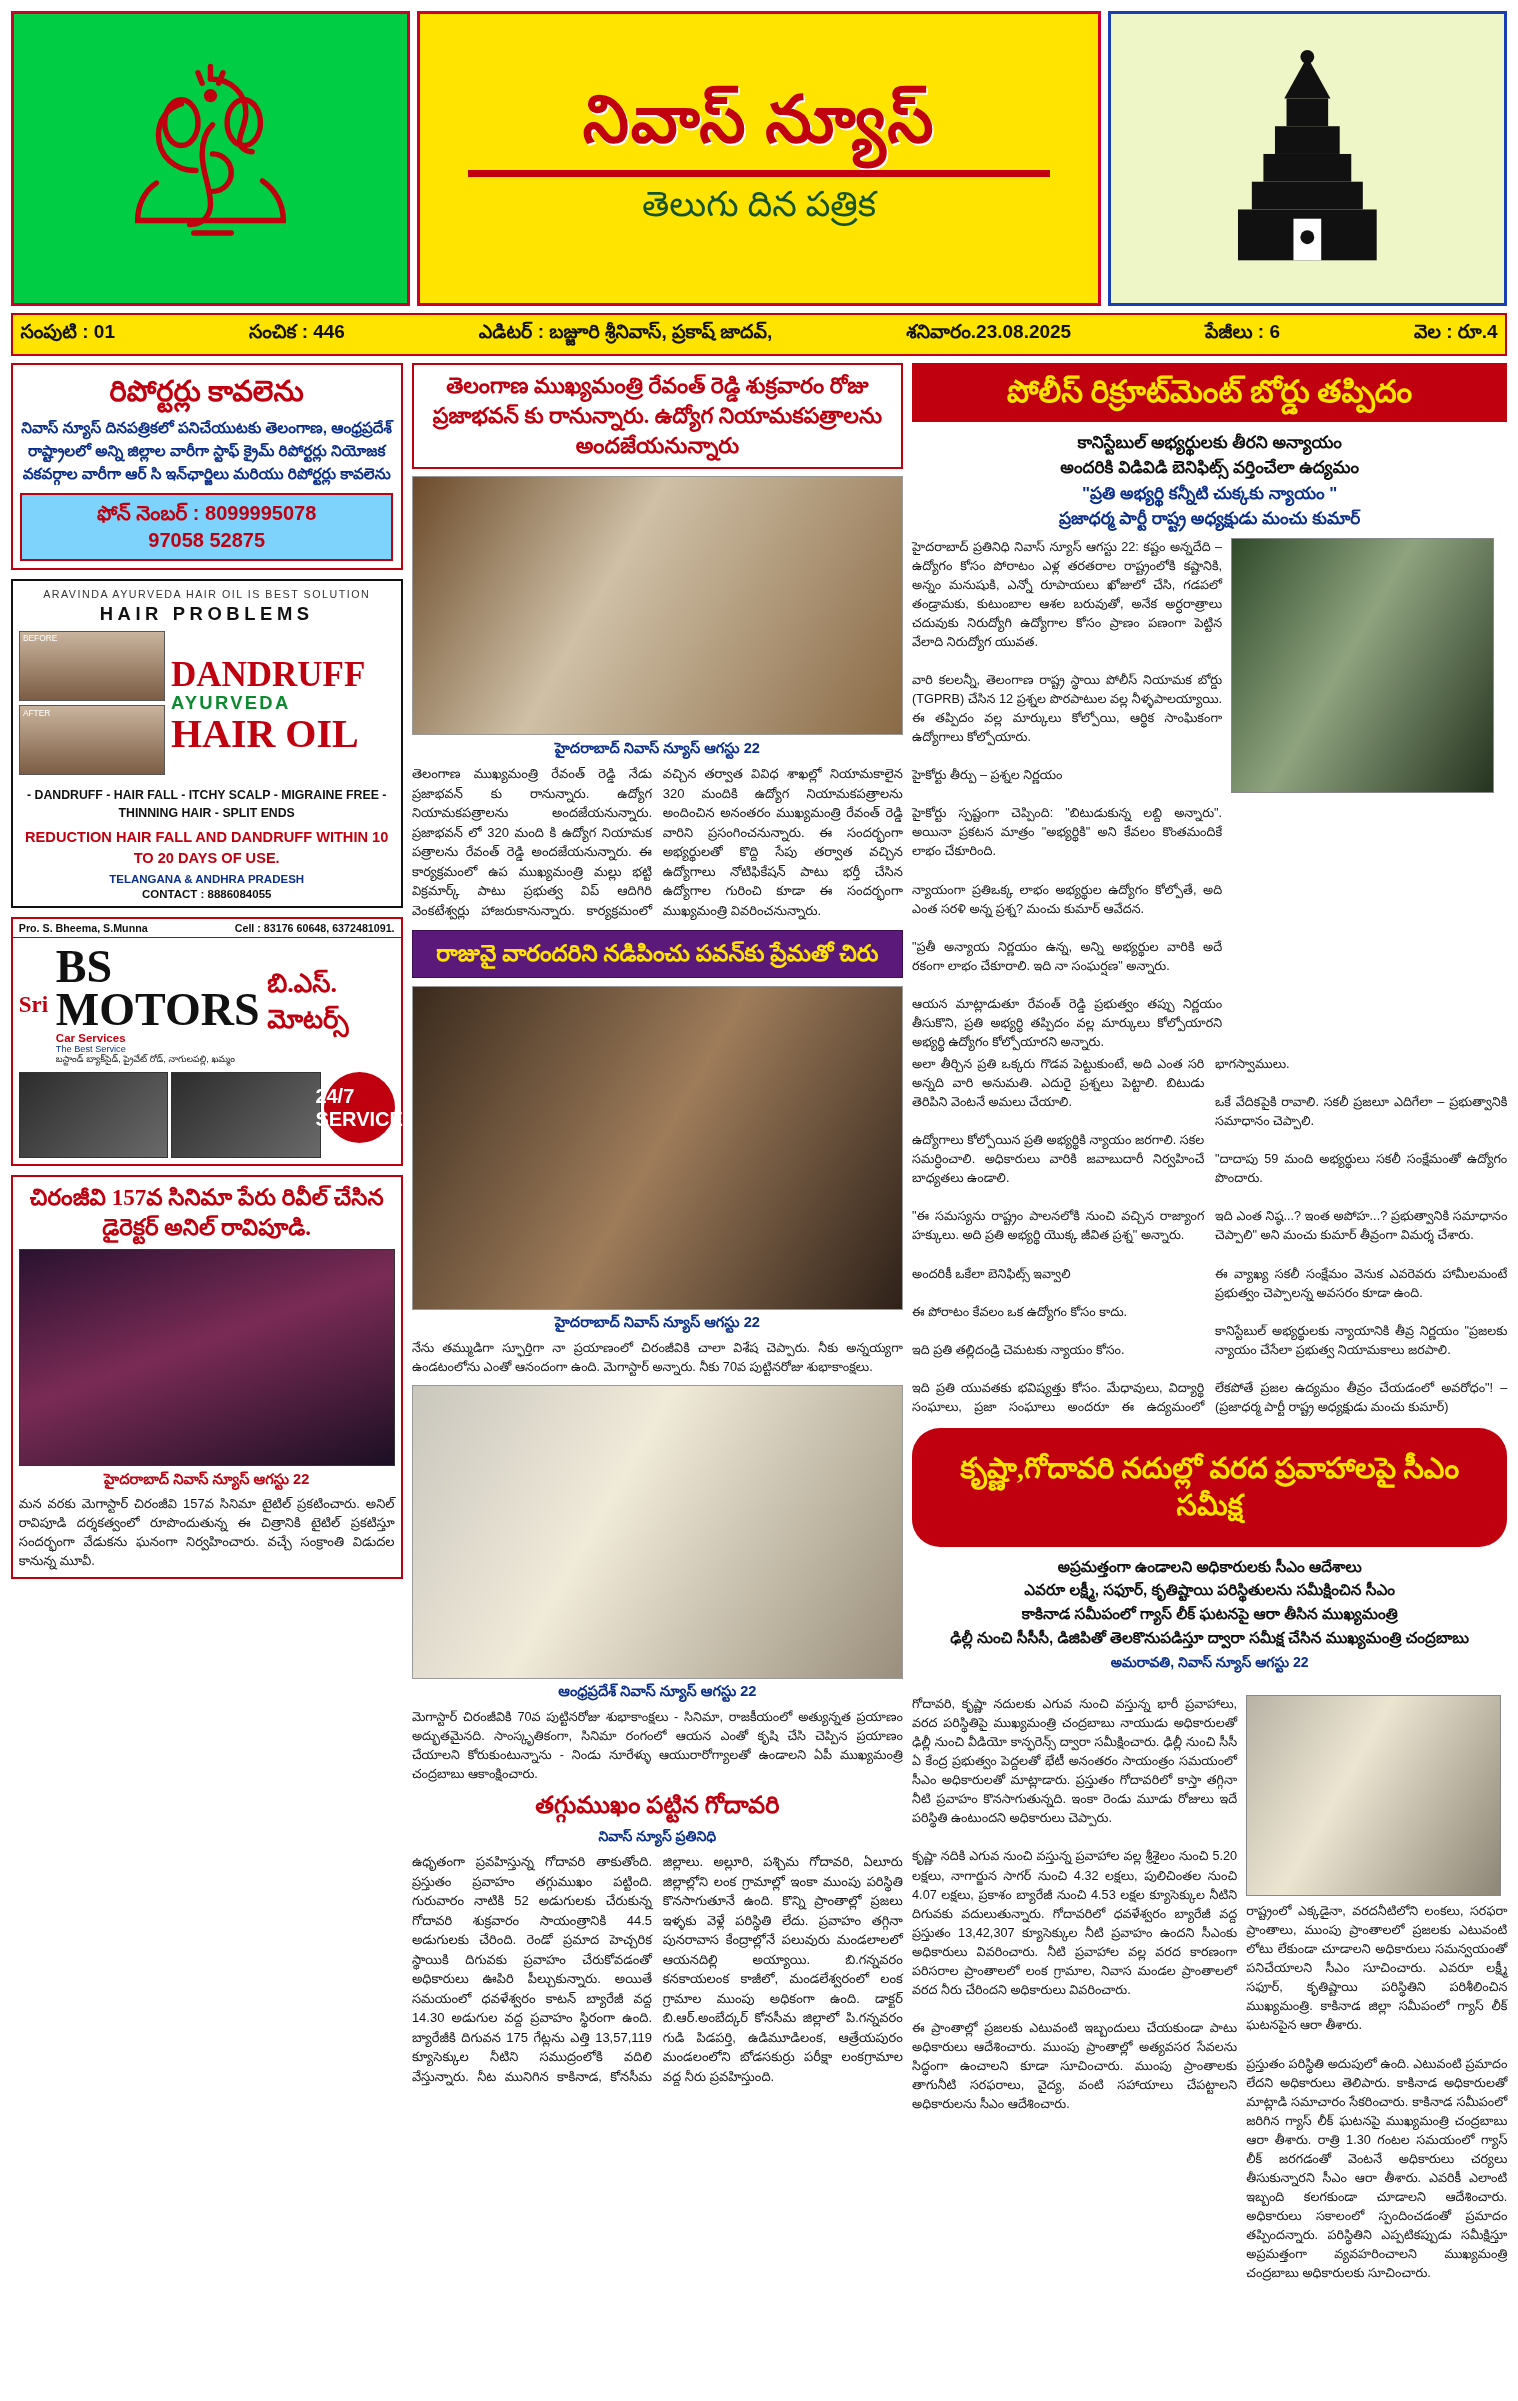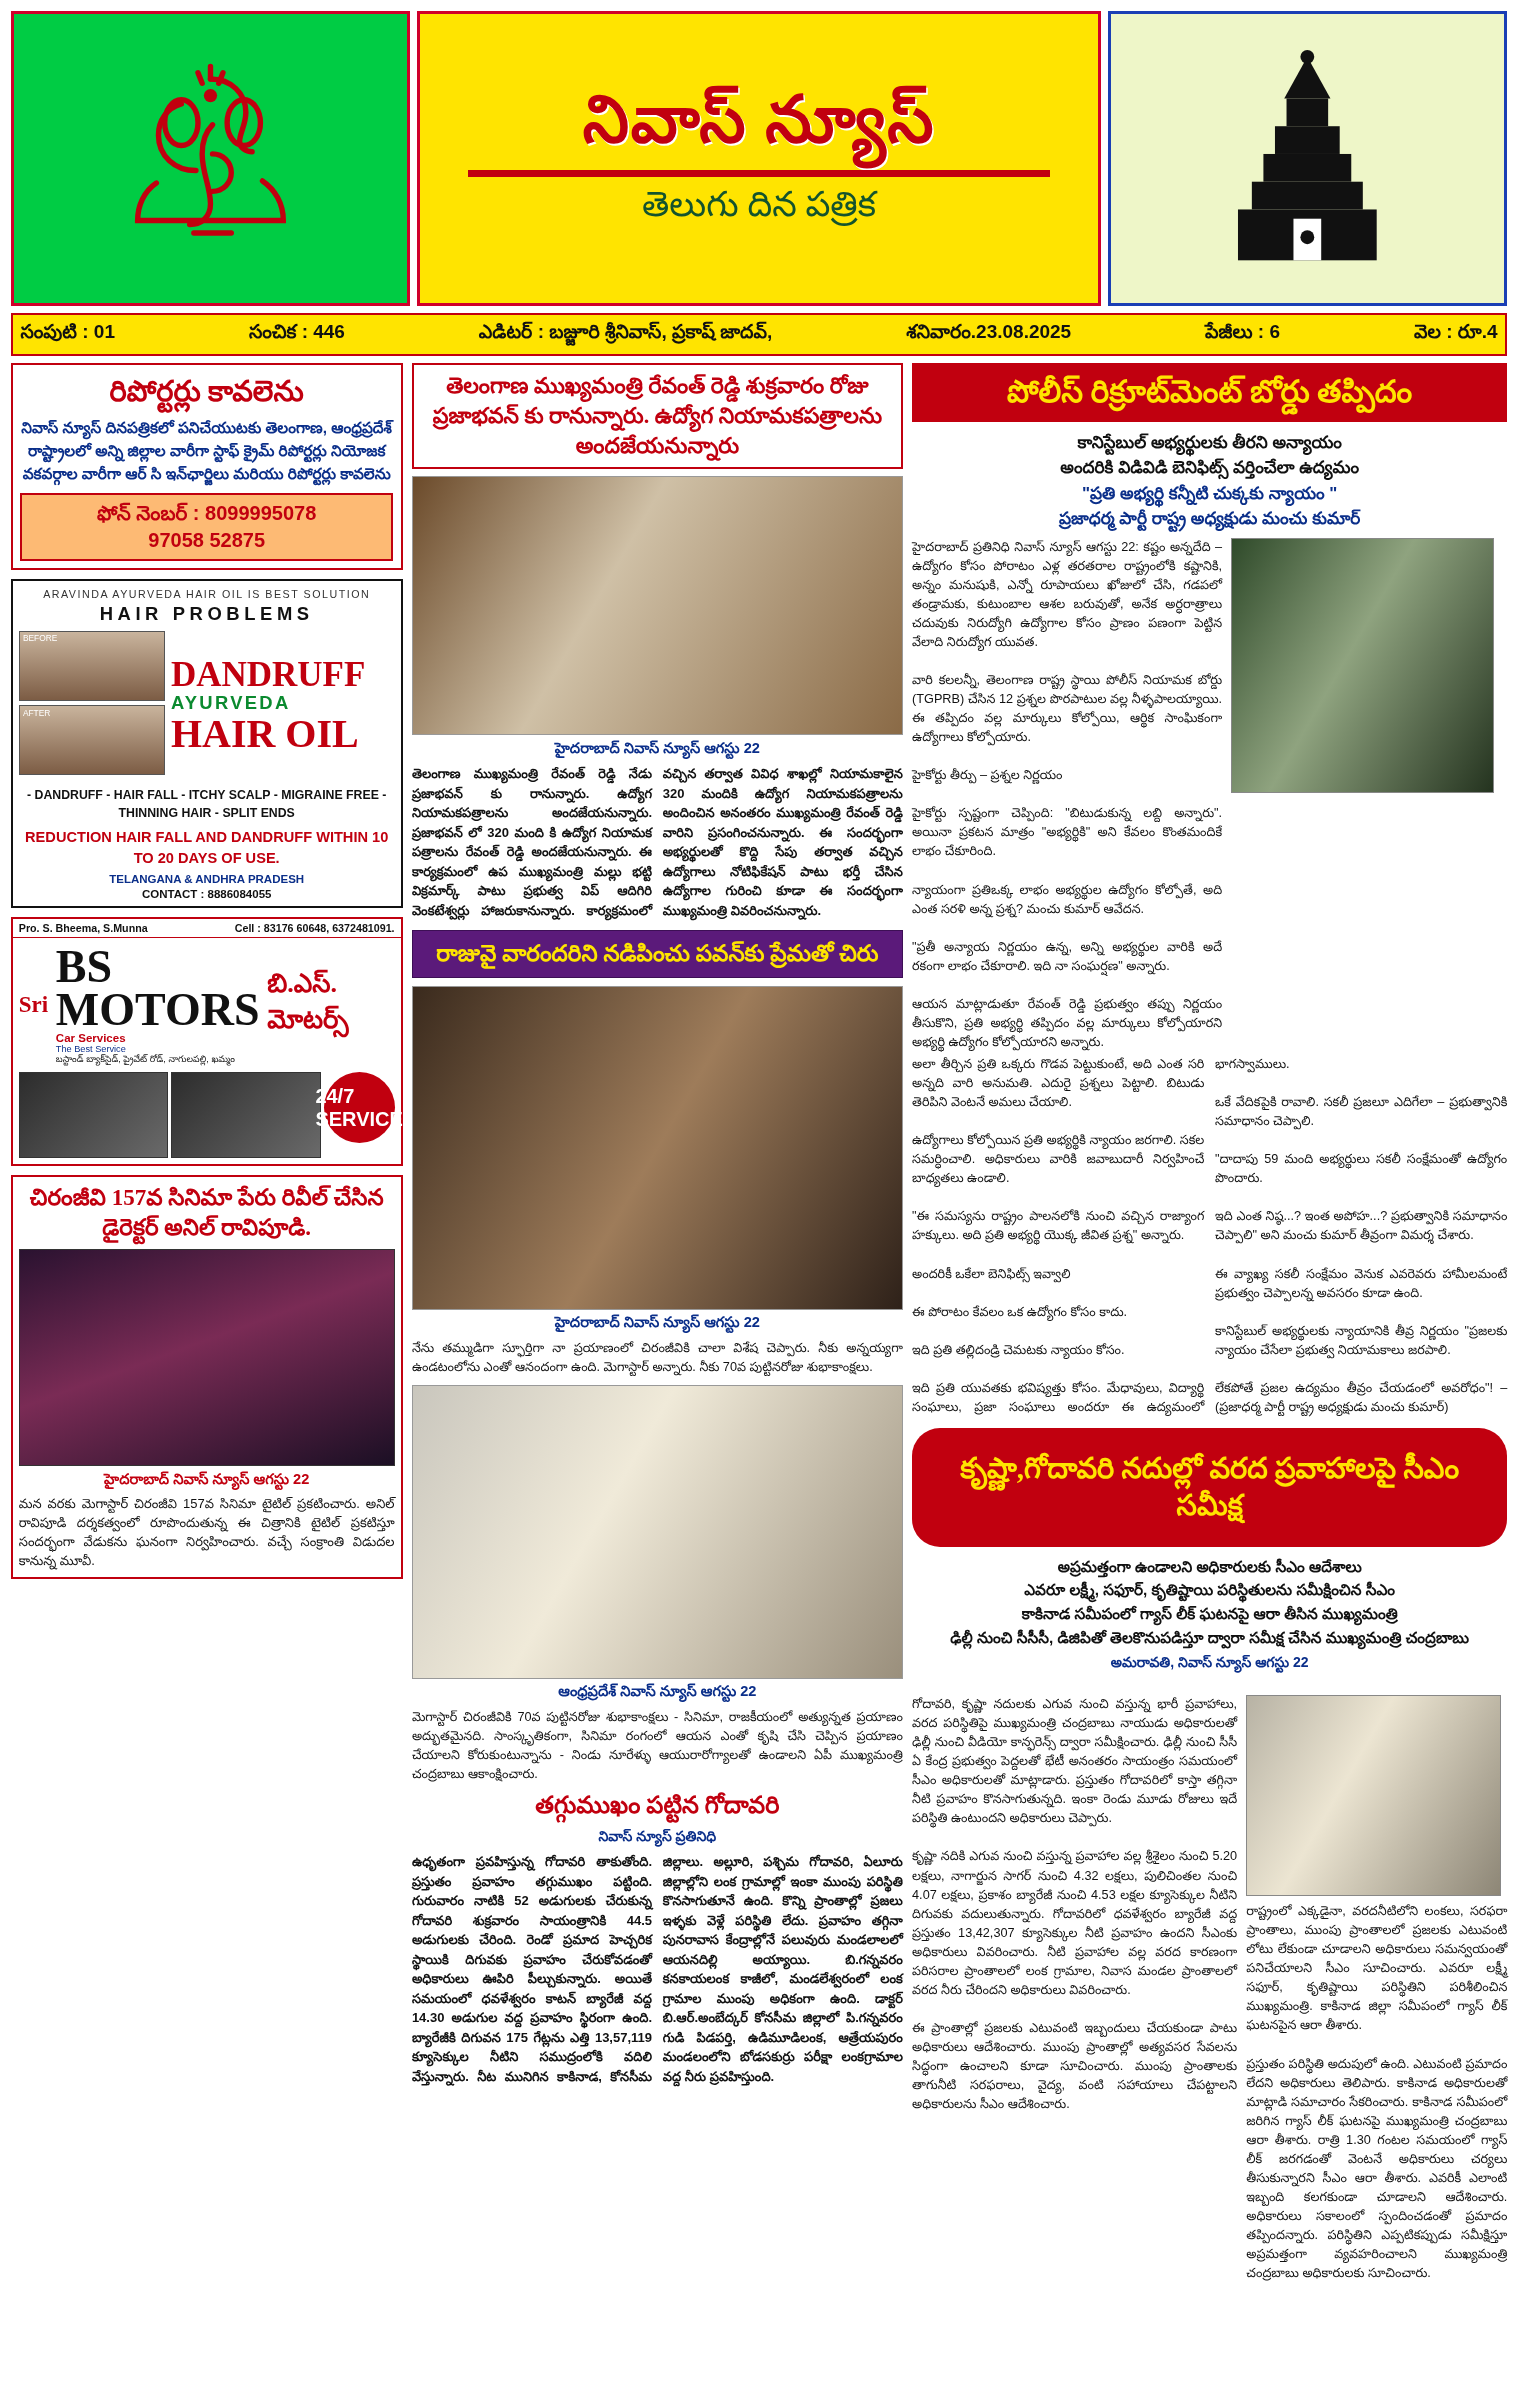--- a/index.html
+++ b/index.html
@@ -27,21 +27,21 @@
   .col{box-sizing:border-box;}
   .col-left{width:392px;}
   .col-mid{width:491px;}
   .col-right{width:552px;flex:1;}
 
   .tbox{border:2.3px solid #c1000f;padding:7.7px;text-align:center;box-sizing:border-box;}
   .hdr-red{color:#c1000f;font-weight:bold;font-family:"Liberation Serif",serif;}
 
   .lead-left-title{font-size:29px;line-height:1.25;margin:0 0 7.7px 0;}
   .lead-left-body{font-size:15.3px;line-height:1.5;color:#0b2f8a;font-weight:bold;text-align:center;}
-  .phone-box{margin-top:7.7px;background:#fdba74;border:2.3px solid #c1000f;padding:4.6px 6.1px;font-size:20px;font-weight:bold;color:#c1000f;text-align:center;line-height:1.35;}
+  .phone-box{margin-top:7.7px;background:#7dd3fc;border:2.3px solid #c1000f;padding:4.6px 6.1px;font-size:20px;font-weight:bold;color:#c1000f;text-align:center;line-height:1.35;}
 
   .scanbox{margin-top:9.2px;border:2.3px solid #c1000f;padding:7.7px;text-align:center;box-sizing:border-box;}
   .scan-title{font-size:24px;color:#c1000f;font-weight:bold;font-family:"Liberation Serif",serif;line-height:1.3;}
   .qr{width:330px;height:330px;margin:10.7px auto 4.6px auto;background:
       repeating-linear-gradient(90deg,#000 0 7.7px,#fff 7.7px 15.3px),
       repeating-linear-gradient(0deg,#000 0 7.7px,#fff 7.7px 15.3px);
       background-blend-mode:multiply;border:7.7px solid #fff;outline:0.8px solid #fff;position:relative;}
   .qr::before,.qr::after{content:"";position:absolute;width:84px;height:84px;border:14px solid #000;background:#fff;}
   .qr::before{top:6.1px;left:6.1px;box-shadow:221px 0 0 0px #fff;}
   .qr::after{top:6.1px;right:6.1px;}
@@ -87,21 +87,21 @@
   .cine .t{font-family:"Liberation Serif",serif;font-size:23px;color:#c1000f;font-weight:bold;text-align:center;line-height:1.3;}
   .cine .img{height:215px;margin-top:6.1px;background:linear-gradient(160deg,#2a1230,#7a2b55 45%,#1b0f24);border:0.8px solid #333;}
   .cine .cap{font-size:14.6px;color:#c1000f;font-weight:bold;text-align:center;margin-top:4.6px;}
   .cine .txt{font-size:13px;line-height:1.45;color:#111;text-align:justify;margin-top:4.6px;}
 
   
   .mid-lead{border:2.3px solid #c1000f;padding:6.1px;text-align:center;font-family:"Liberation Serif",serif;font-size:22px;font-weight:bold;color:#c1000f;line-height:1.35;box-sizing:border-box;}
   .photo{margin-top:7.7px;border:0.8px solid #999;}
   .ph-revanth{height:257px;background:linear-gradient(120deg,#6b4a2a,#cfc0a6 40%,#8a6a46);}
   .cap-blue{font-size:14.6px;color:#0b2f8a;font-weight:bold;text-align:center;margin-top:4.6px;}
-  .cols2{column-count:2;column-gap:10.7px;font-size:13px;line-height:1.5;text-align:justify;margin-top:4.6px;color:#111;font-weight:bold;}
+  .cols2{column-count:2;column-gap:10.7px;font-size:13px;line-height:1.5;text-align:justify;margin-top:4.6px;color:#111;}
   .banner-purple{margin-top:9.2px;background:#5b1a7a;color:#ffe400;border:1.5px solid #3d0f55;padding:7.7px;text-align:center;font-family:"Liberation Serif",serif;font-size:23px;font-weight:bold;line-height:1.35;}
   .ph-pawan{height:322px;background:linear-gradient(120deg,#3a2a1d,#9e7c5a 50%,#2e2119);}
   .banner-red{margin-top:9.2px;background:#c1000f;color:#ffe400;padding:7.7px;text-align:center;font-family:"Liberation Serif",serif;font-size:22px;font-weight:bold;line-height:1.35;}
   .ph-cbn{height:292px;background:linear-gradient(120deg,#c9c6bd,#f0ead9 40%,#9a8f7c);}
   .mid-sub{margin-top:7.7px;text-align:center;font-family:"Liberation Serif",serif;font-size:24px;color:#c1000f;font-weight:bold;}
   .byline{text-align:center;font-size:14px;color:#0b2f8a;font-weight:bold;margin-top:3.1px;}
 
   
   .banner-police{background:#c1000f;color:#ffe400;padding:9.2px;text-align:center;font-family:"Liberation Serif",serif;font-size:31px;font-weight:bold;line-height:1.3;}
   .kicker{text-align:center;font-size:17px;color:#111;font-weight:bold;line-height:1.5;margin-top:7.7px;}

